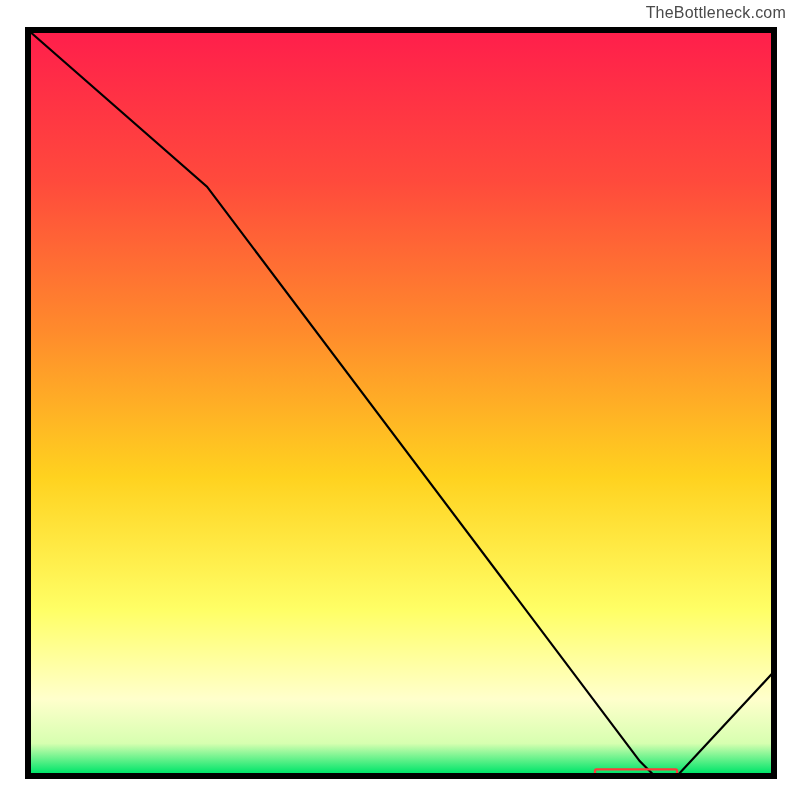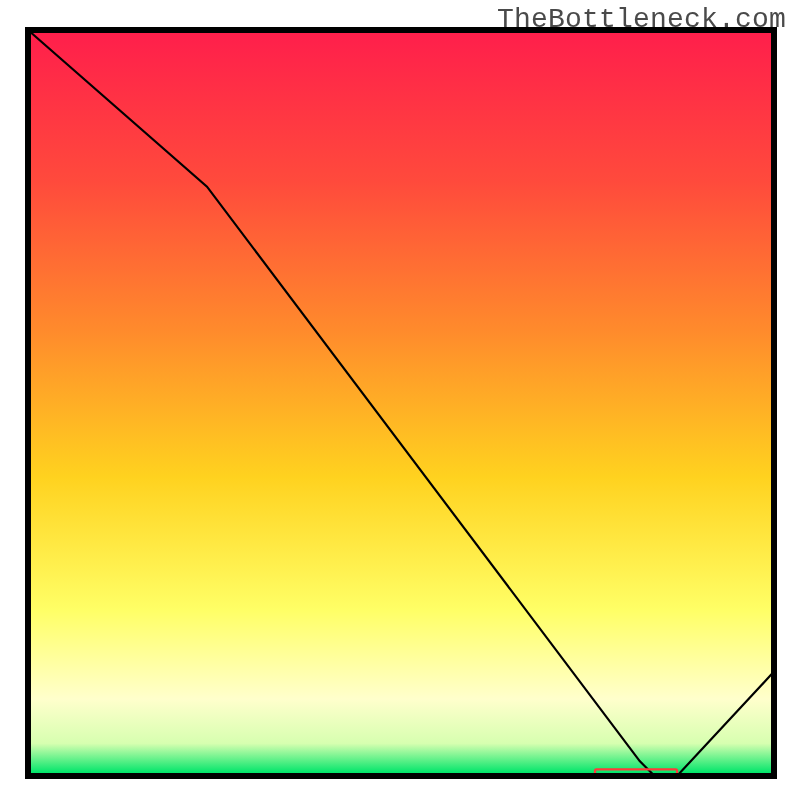--- a/index.html
+++ b/index.html
@@ -13,24 +13,23 @@
   .wrap {
     position: relative;
     width: 800px;
     height: 800px;
   }
   .attribution {
     position: absolute;
     top: 4px;
     right: 14px;
     color: #4a4a4a;
-    font-size: 28px;
+    font-size: 16px;
     font-weight: 400;
     letter-spacing: 0.2px;
-    font-family: Liberation Mono, monospace;
   }
   svg {
     position: absolute;
     left: 0;
     top: 0;
   }
 </style>
 </head>
 <body>
 

